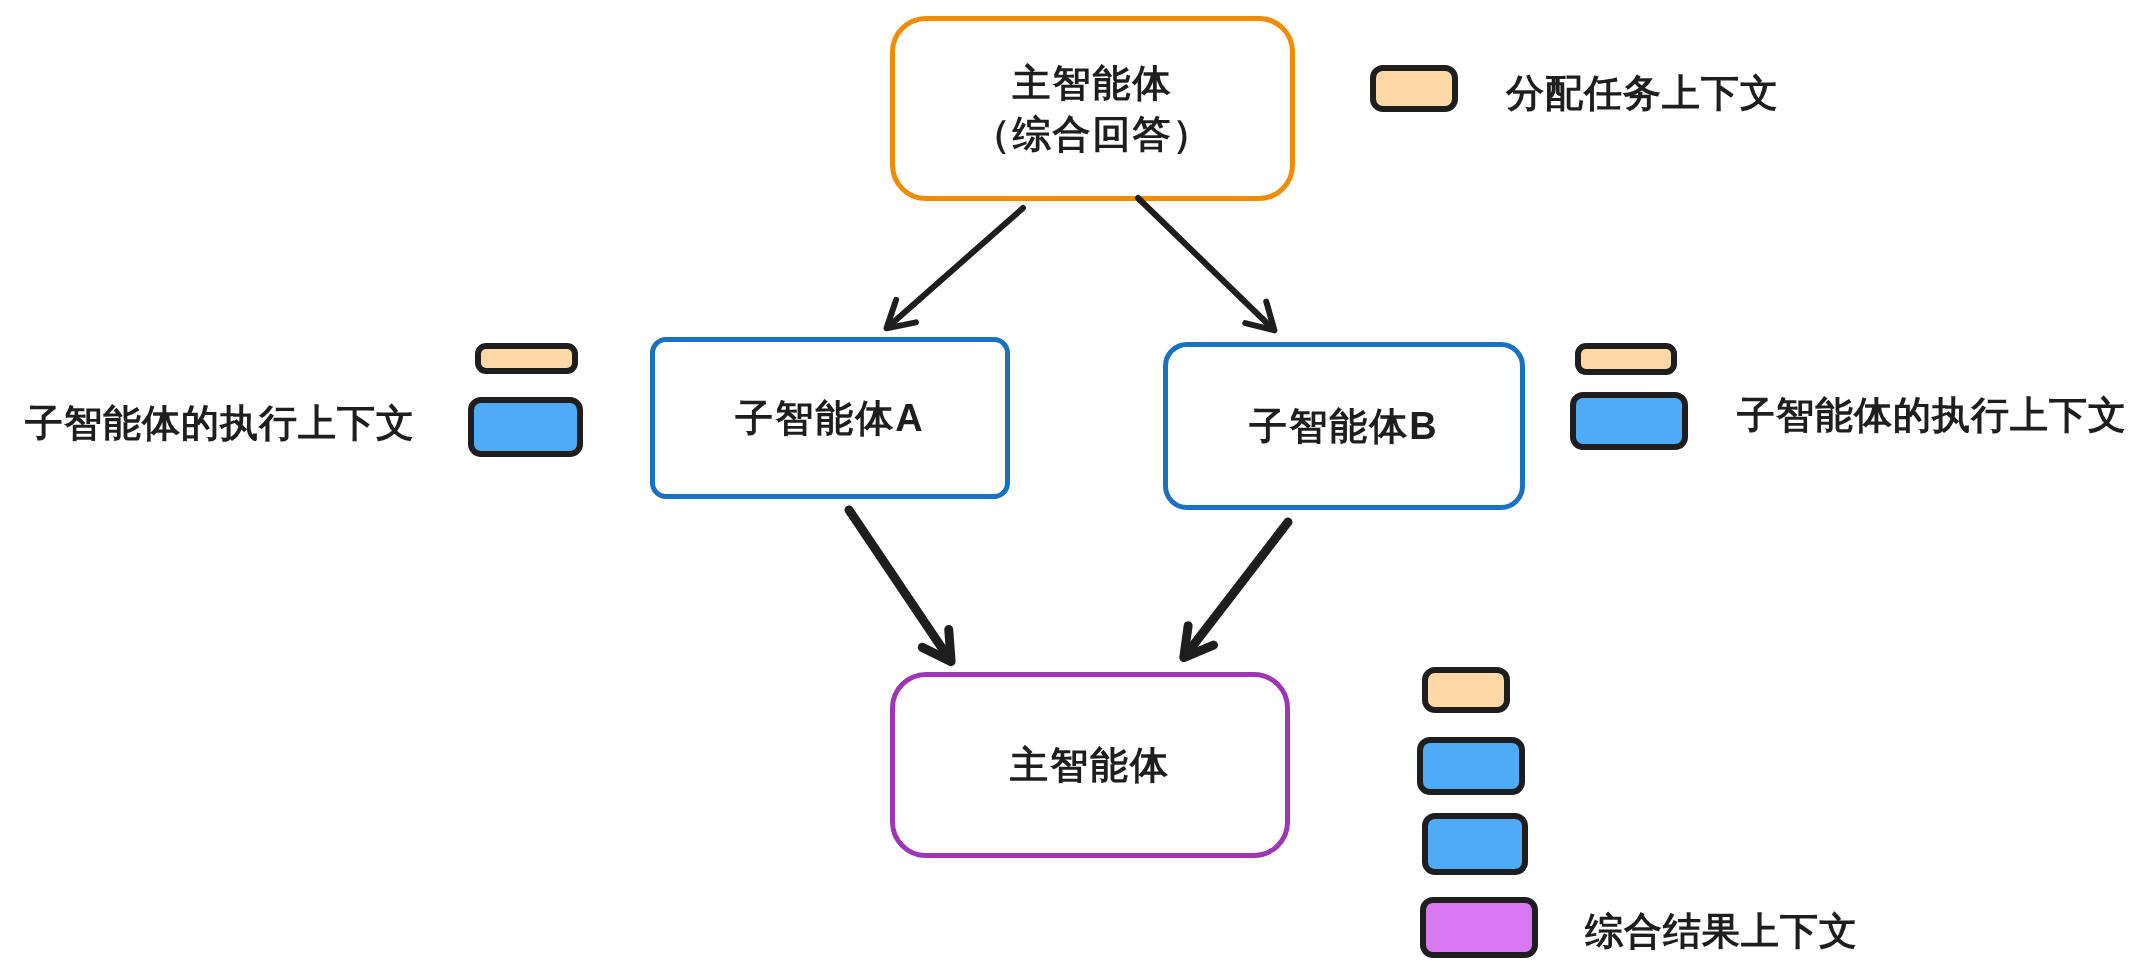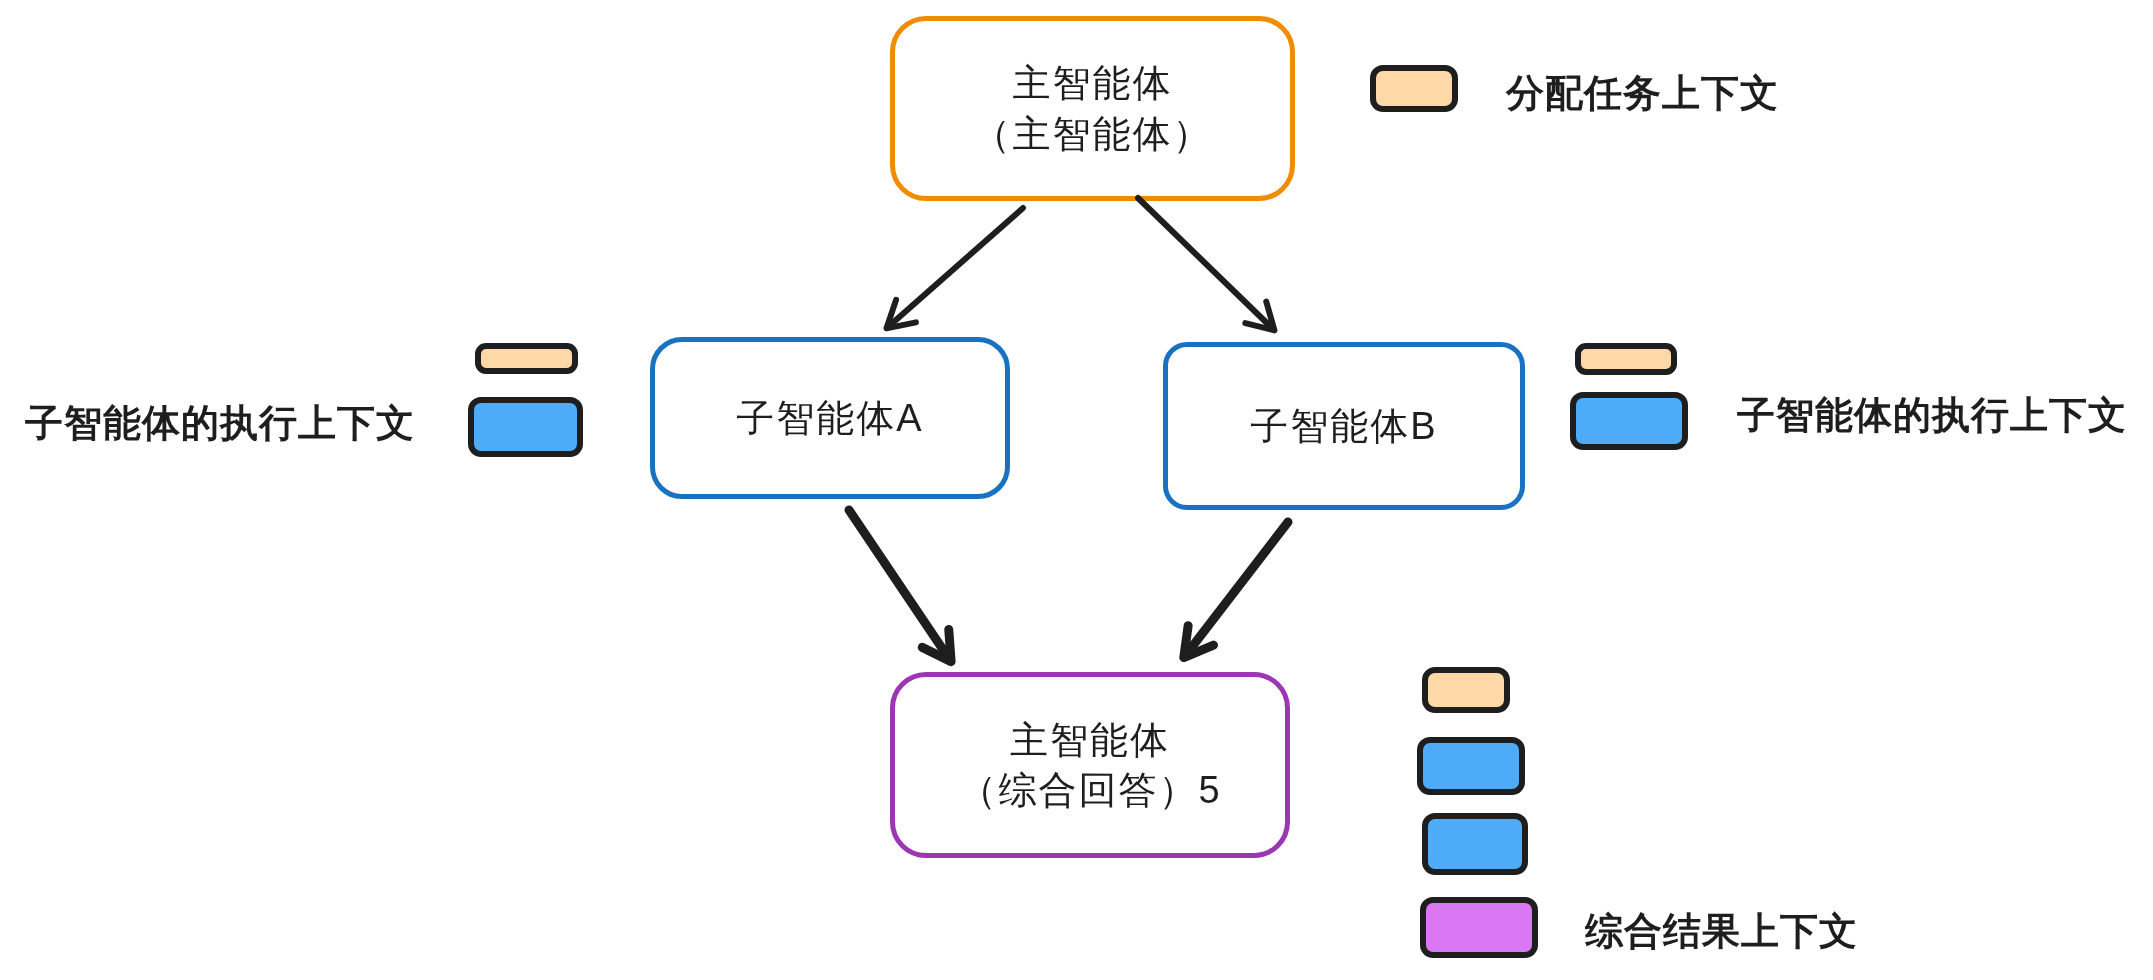--- a/index.html
+++ b/index.html
@@ -22,21 +22,21 @@
     position: absolute;
     box-sizing: border-box;
     background: #ffffff;
     border-radius: 36px;
     display: flex;
     flex-direction: column;
     align-items: center;
     justify-content: center;
     text-align: center;
     font-size: 38px;
-    font-weight: 400;
+    font-weight: 700;
     letter-spacing: 2px;
     line-height: 1.32;
     color: var(--ink);
   }
   .node.orange { border: 5px solid var(--orange_stroke); }
   .node.blue   { border: 5px solid var(--blue_stroke); }
   .node.purple { border: 5px solid var(--purple_stroke); }
 
   
   svg.edges {
@@ -70,34 +70,33 @@
     color: var(--ink);
   }
 </style>
 </head>
 <body>
 
 <div class="canvas">
 
   <div class="node orange" style="left:890px; top:16px; width:405px; height:185px;">
     <span>主智能体</span>
-    <span>（主智能体）</span>
+    <span>（综合回答）</span>
   </div>
 
-  <div class="node blue" style="left:650px; top:337px; width:360px; height:162px; border-radius:32px;">
+  <div class="node blue" style="left:650px; top:337px; width:360px; height:162px; border-radius:16px;">
     <span>子智能体A</span>
   </div>
 
   <div class="node blue" style="left:1163px; top:342px; width:362px; height:168px; border-radius:24px;">
     <span>子智能体B</span>
   </div>
 
   <div class="node purple" style="left:890px; top:672px; width:400px; height:186px;">
     <span>主智能体</span>
-    <span>（综合回答）5</span>
   </div>
 
   <svg class="edges" width="2153" height="980" viewBox="0 0 2153 980" xmlns="http://www.w3.org/2000/svg">
     <defs>
       <marker id="ah-thin" viewBox="0 0 40 40" markerUnits="userSpaceOnUse" markerWidth="40" markerHeight="40" refX="31" refY="20" orient="auto">
         <path d="M7 5 L33 20 L7 35" fill="none" stroke="#1e1e1e" stroke-width="6" stroke-linecap="round" stroke-linejoin="round"></path>
       </marker>
       <marker id="ah-thick" viewBox="0 0 44 44" markerUnits="userSpaceOnUse" markerWidth="44" markerHeight="44" refX="34" refY="22" orient="auto">
         <path d="M8 6 L36 22 L8 38" fill="none" stroke="#1e1e1e" stroke-width="9" stroke-linecap="round" stroke-linejoin="round"></path>
       </marker>

